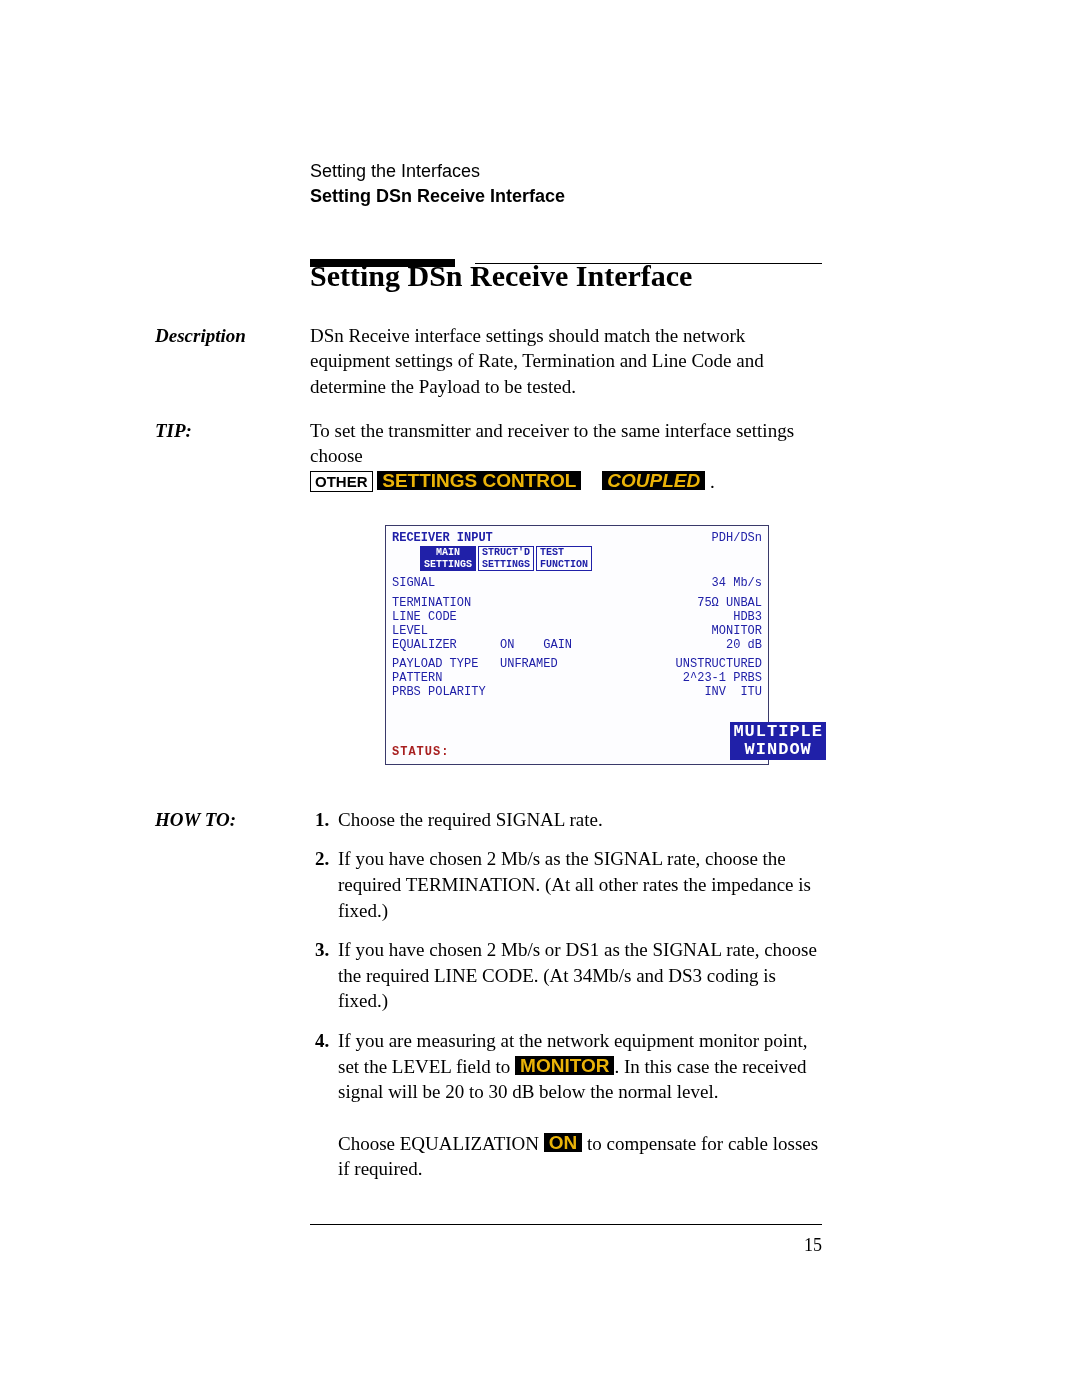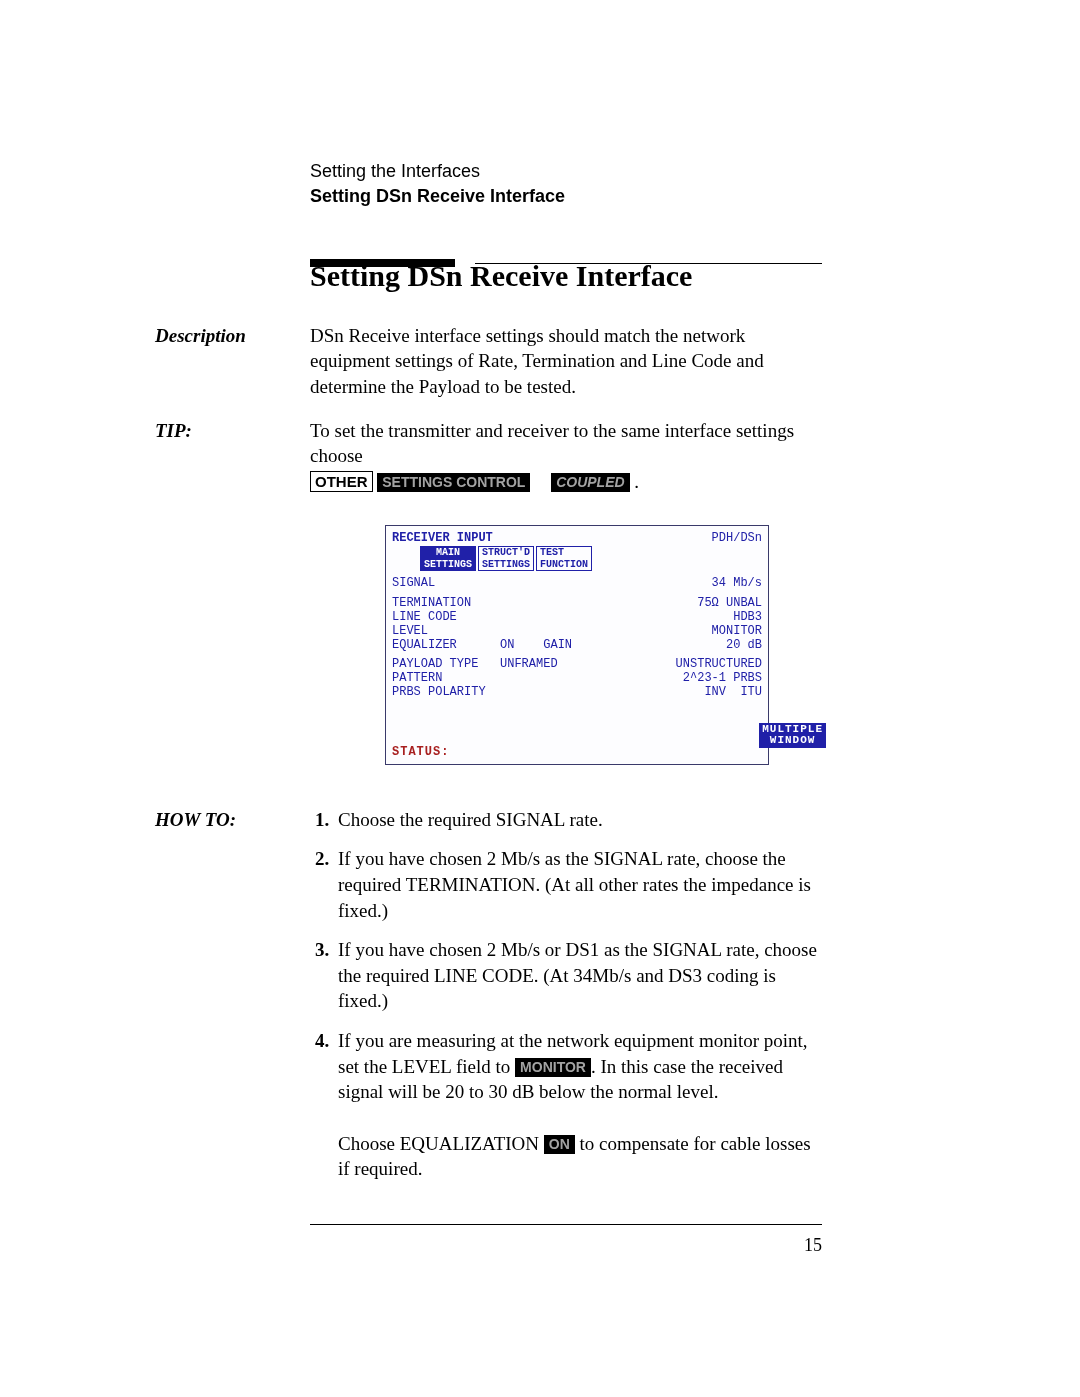--- a/index.html
+++ b/index.html
@@ -79,25 +79,25 @@
     padding: 0 4px;
     font-family: Arial, Helvetica, sans-serif;
     font-weight: 700;
     font-size: 15px;
     line-height: 19px;
     vertical-align: 1px;
   }
   .kbd-inv {
     display: inline-block;
     background: #000;
-    color: #a3a3a3;
+    color: #eab308;
     padding: 0 5px;
     font-family: Arial, Helvetica, sans-serif;
     font-weight: 700;
-    font-size: 14px;
+    font-size: 19px;
     line-height: 19px;
     vertical-align: 1px;
   }
   .kbd-inv + .kbd-inv { margin-left: 16px; font-style: italic; }
 
   
   .screen-wrap {
     margin: 30px 0 0 230px;
     width: 370px;
     border: 1px solid #3a3a6a;
@@ -138,25 +138,25 @@
   .screen-wrap .sep { height: 6px; }
   .screen-wrap .status {
     margin-top: 46px;
     color: #a82020;
     font-weight: bold;
     letter-spacing: 1px;
   }
   .mw-badge {
     position: absolute;
     right: -58px;
-    bottom: 16px;
+    bottom: 4px;
     background: #2020a8;
     color: #fff;
     font-family: "Courier New", monospace;
-    font-size: 11px;
+    font-size: 17px;
     font-weight: bold;
     letter-spacing: 1px;
     padding: 1px 3px;
     line-height: 1.05;
     text-align: center;
   }
 
   ol.steps {
     margin: 0;
     padding: 0 0 0 24px;

